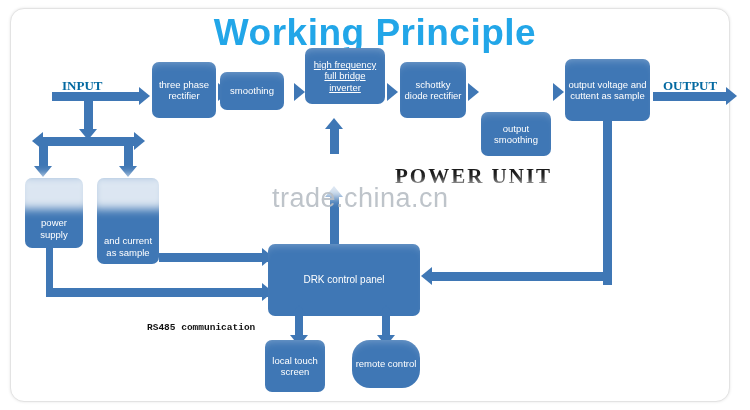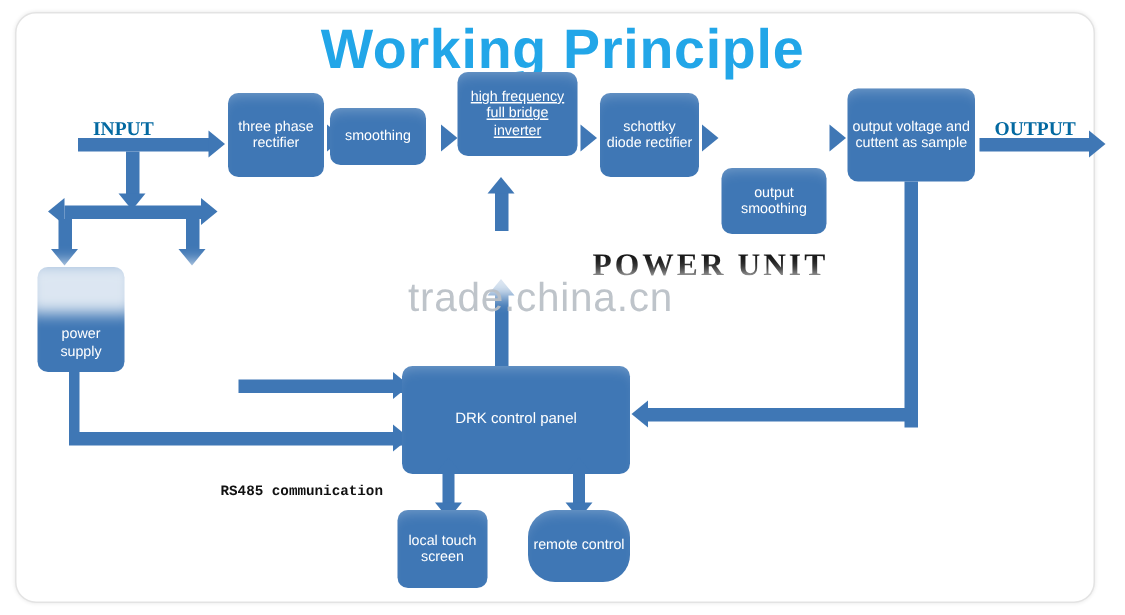--- a/index.html
+++ b/index.html
@@ -93,20 +93,21 @@
   <div class="tri tri-l" style="left:32px;top:132px;"></div>
   <div class="tri tri-r" style="left:134px;top:132px;"></div>
 
   <div class="bar" style="left:39px;top:146px;width:9px;height:22px;"></div>
   <div class="tri tri-d" style="left:34px;top:166px;"></div>
 
   <div class="bar" style="left:124px;top:146px;width:9px;height:22px;"></div>
   <div class="tri tri-d" style="left:119px;top:166px;"></div>
 
   <div class="box" style="left:25px;top:178px;width:58px;height:70px;align-items:flex-end;padding-bottom:8px;">power supply</div>
+  <div class="box" style="left:97px;top:178px;width:62px;height:86px;align-items:flex-end;padding-bottom:6px;">and current as sample</div>
 
   <div class="bar" style="left:46px;top:248px;width:7px;height:46px;"></div>
   <div class="bar" style="left:46px;top:288px;width:222px;height:9px;"></div>
   <div class="tri tri-r" style="left:262px;top:283px;"></div>
 
   <div class="bar" style="left:159px;top:253px;width:110px;height:9px;"></div>
   <div class="tri tri-r" style="left:262px;top:248px;"></div>
 
   <div class="bar" style="left:330px;top:128px;width:9px;height:26px;"></div>
   <div class="tri tri-u" style="left:325px;top:118px;"></div>

